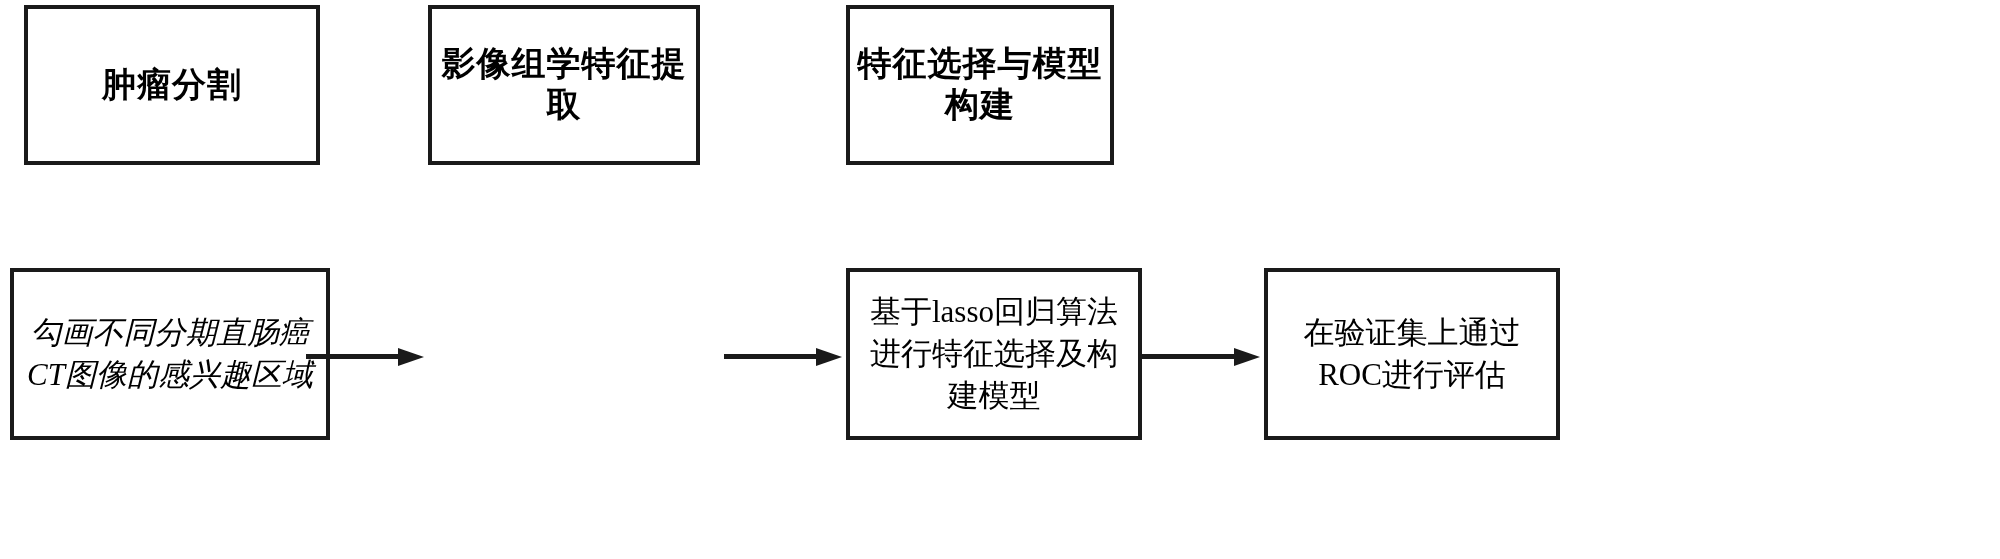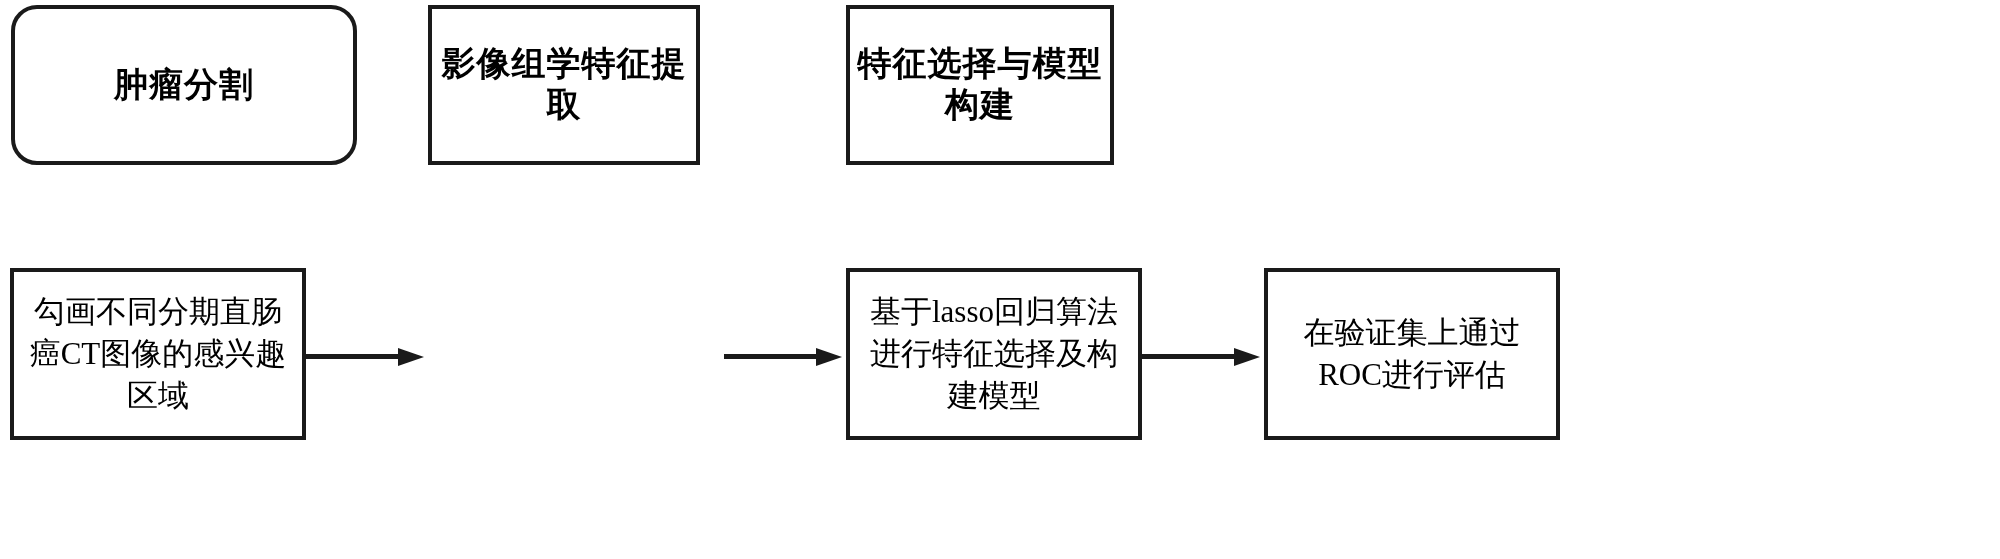--- a/index.html
+++ b/index.html
@@ -40,21 +40,21 @@
     text-align: center;
   }
   .stage-box .label {
     font-family: "Liberation Serif", serif;
     font-weight: bold;
     font-size: 34px;
     color: #000000;
     letter-spacing: 1px;
     line-height: 1.2;
   }
-  .stage-1 { left: 11px;   width: 346px; border-radius: 26px; }
+  .stage-1 { left: 24px;   width: 296px; }
   .stage-2 { left: 428px;  width: 272px; }
   .stage-3 { left: 846px;  width: 268px; }
   .stage-4 { left: 1264px; width: 296px; }
 
   
   .detail-row {
     position: absolute;
     top: 268px;
     left: 0;
     width: 2000px;
@@ -72,21 +72,21 @@
     justify-content: center;
     text-align: center;
     padding: 4px 8px;
   }
   .detail-box .label {
     font-family: "Liberation Serif", serif;
     font-size: 31px;
     color: #000000;
     line-height: 1.35;
   }
-  .detail-1 { left: 10px;   width: 296px; }
+  .detail-1 { left: 10px;   width: 320px; font-style: italic; }
   .detail-2 { left: 428px;  width: 296px; }
   .detail-3 { left: 846px;  width: 296px; }
   .detail-4 { left: 1264px; width: 296px; }
 
   
   .arrow {
     position: absolute;
     top: 348px;
     height: 16px;
     width: 120px;

